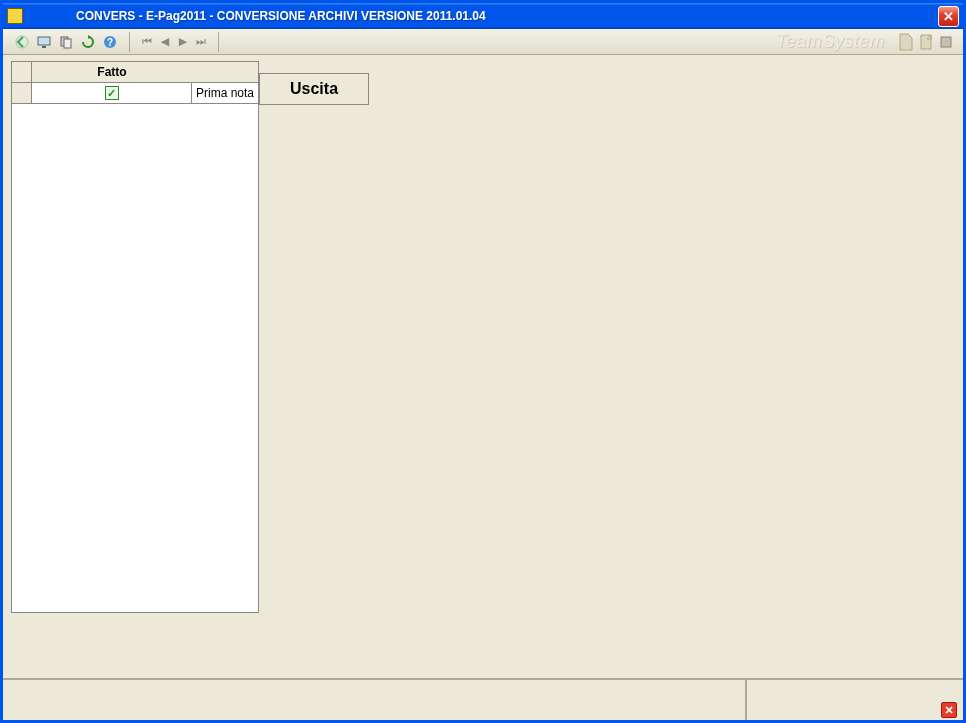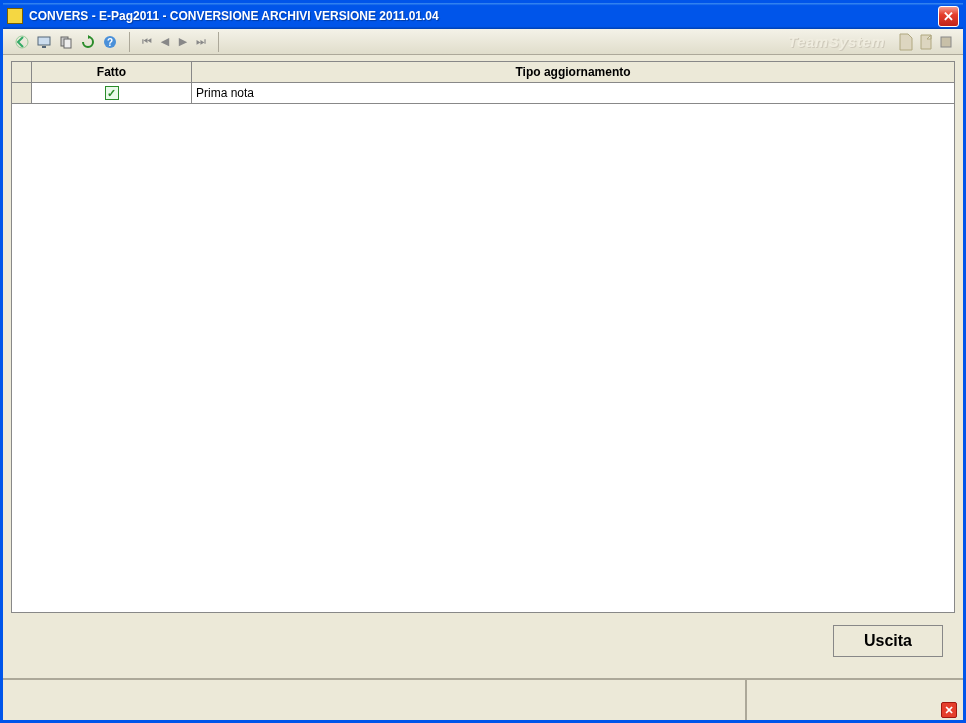--- a/index.html
+++ b/index.html
@@ -21,20 +21,21 @@
 }
 .titlebar {
   height: 26px;
   background: linear-gradient(to bottom, #3c8cf0 0%, #0055ea 10%, #0055ea 90%, #0040b0 100%);
   display: flex;
   align-items: center;
   padding: 0 4px;
   color: #fff;
   font-weight: bold;
   font-size: 12px;
+  gap: 47px;
 }
 .titlebar .app-icon {
   width: 16px;
   height: 16px;
   background: #f5d742;
   border: 1px solid #7a6000;
   margin-right: 6px;
 }
 .titlebar .title-text { flex: 1; text-shadow: 1px 1px 1px rgba(0,0,0,0.3); }
 .titlebar .close-btn {
@@ -86,42 +87,41 @@
   width: 14px; height: 14px;
   color: #888;
   display: flex; align-items: center; justify-content: center;
   cursor: pointer;
   font-size: 11px;
 }
 .brand {
   margin-left: auto;
   color: #f0ede0;
   font-style: italic;
-  font-weight: bold;
-  font-size: 15px;
+  font-weight: normal;
+  font-size: 18px;
   padding-right: 10px;
   text-shadow: 1px 1px 0 #cfcabb;
   letter-spacing: 0.5px;
 }
 .doc-icons {
   display: flex;
   gap: 2px;
   padding-right: 4px;
 }
 .doc-icon {
   width: 18px; height: 20px;
   display: flex;
   align-items: center;
   justify-content: center;
 }
 .content {
   flex: 1;
   padding: 6px 8px 0 8px;
   display: flex;
-  flex-direction: column;
 }
 .grid {
   border: 1px solid #888;
   background: #fff;
   flex: 0 0 auto;
   height: 552px;
 }
 .grid-header {
   display: flex;
   background: #ece9d8;
@@ -279,21 +279,20 @@
           </svg>
       </div>
     </div>
   </div>
 
   <div class="content">
     <div class="grid">
       <div class="grid-header">
         <div class="col col-rownum"></div>
         <div class="col col-fatto">Fatto</div>
-        <div class="col col-tipo">Tipo aggiornamento</div>
       </div>
       <div class="grid-row">
         <div class="cell rownum"></div>
         <div class="cell fatto">
           <div class="check-icon">✓</div>
         </div>
         <div class="cell tipo">Prima nota</div>
       </div>
     </div>
 

